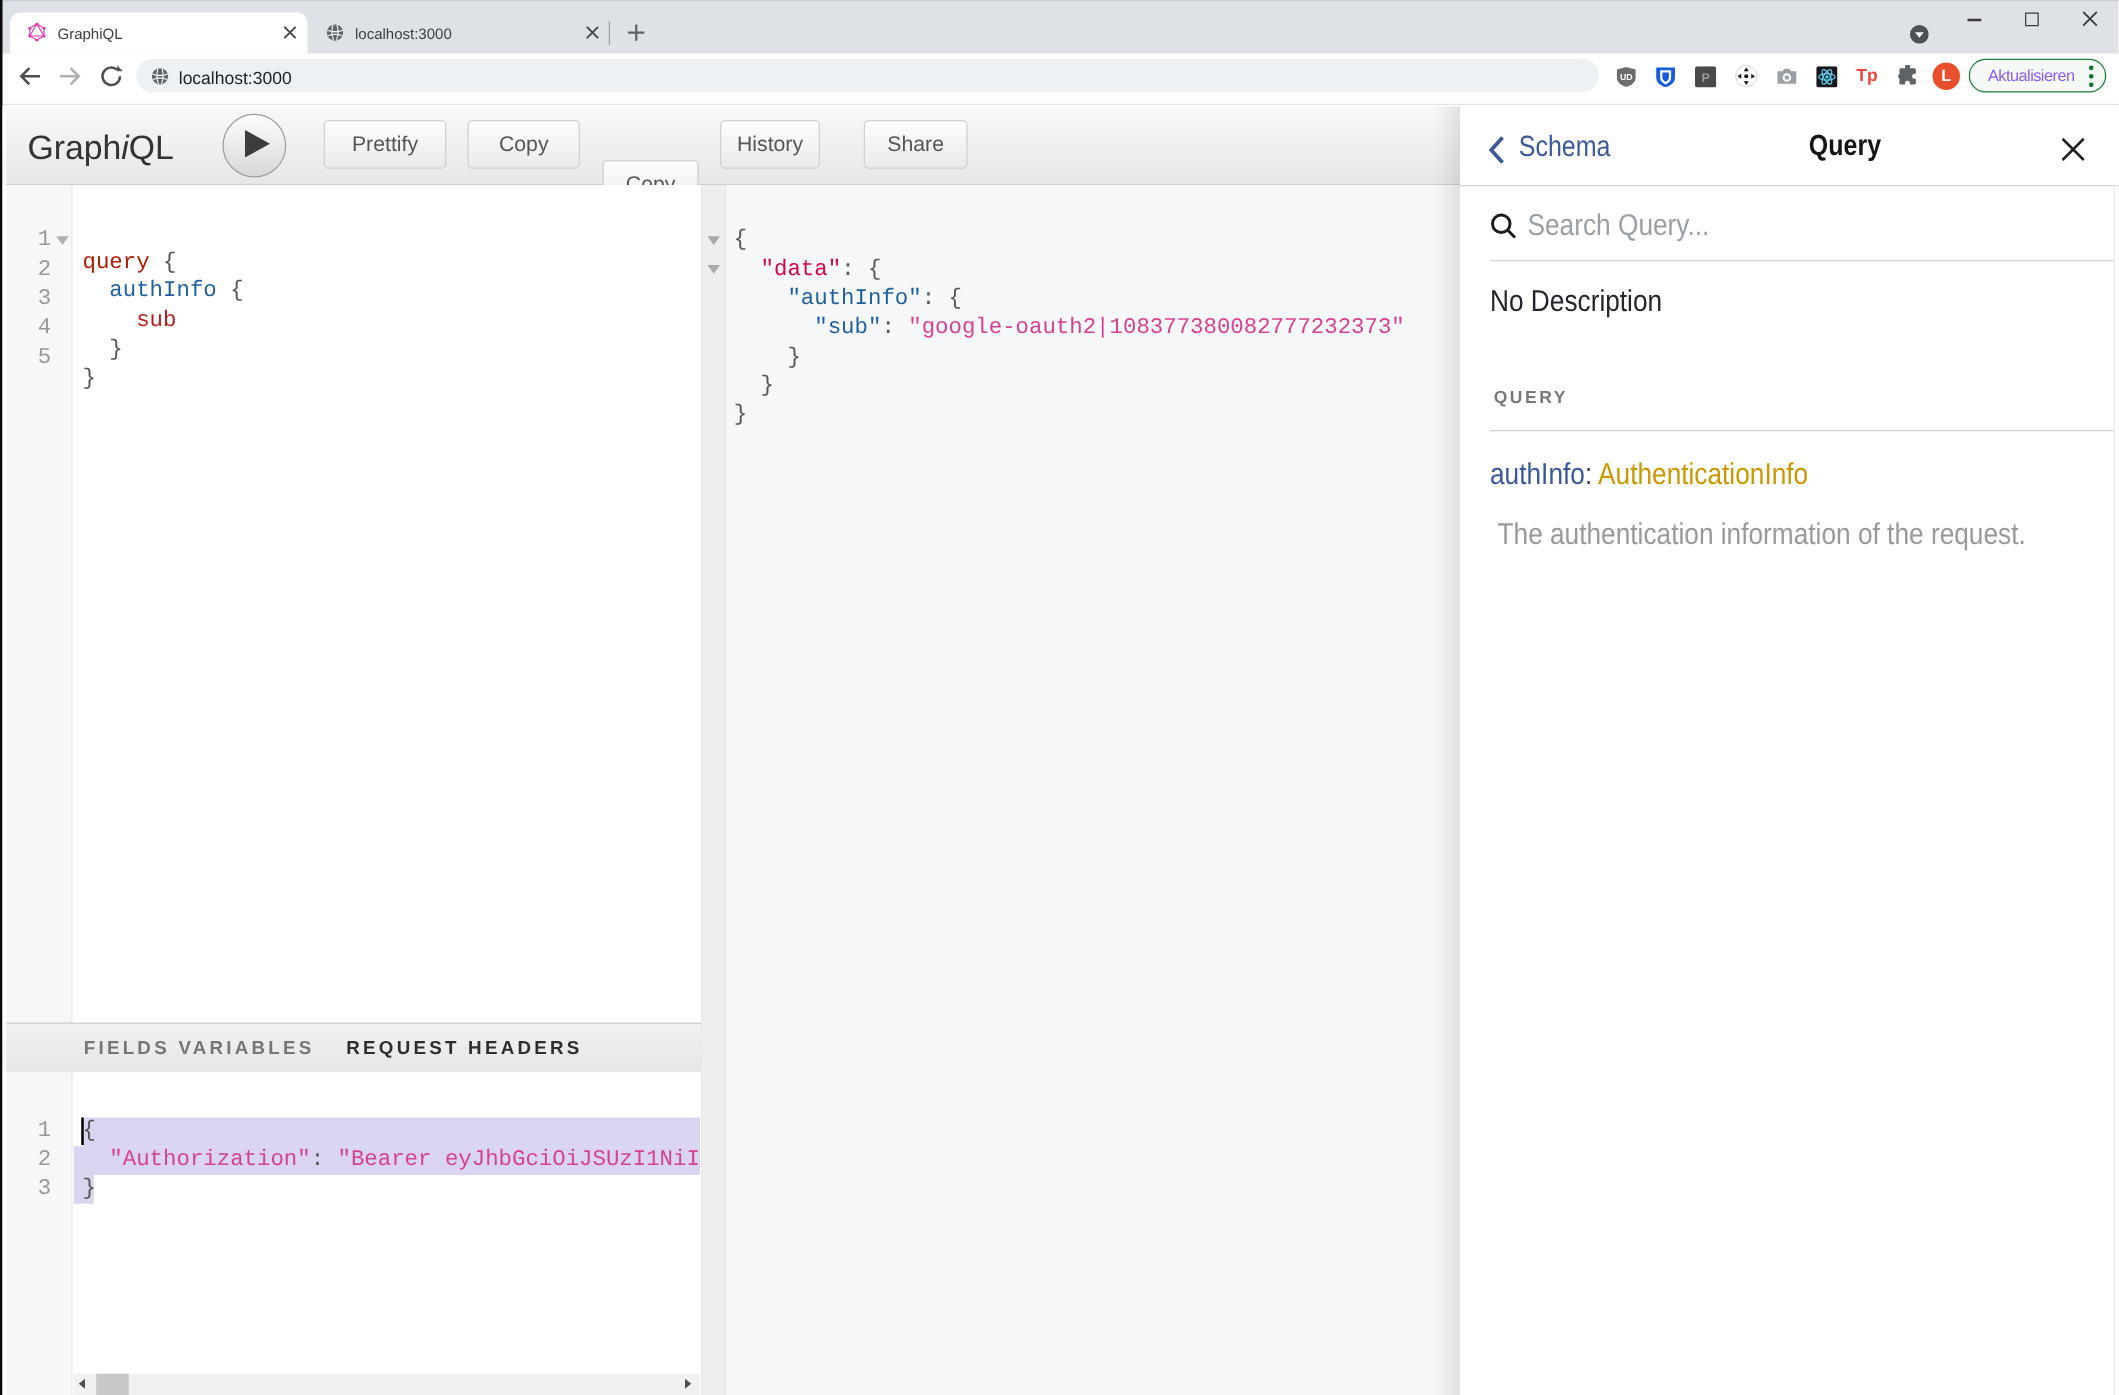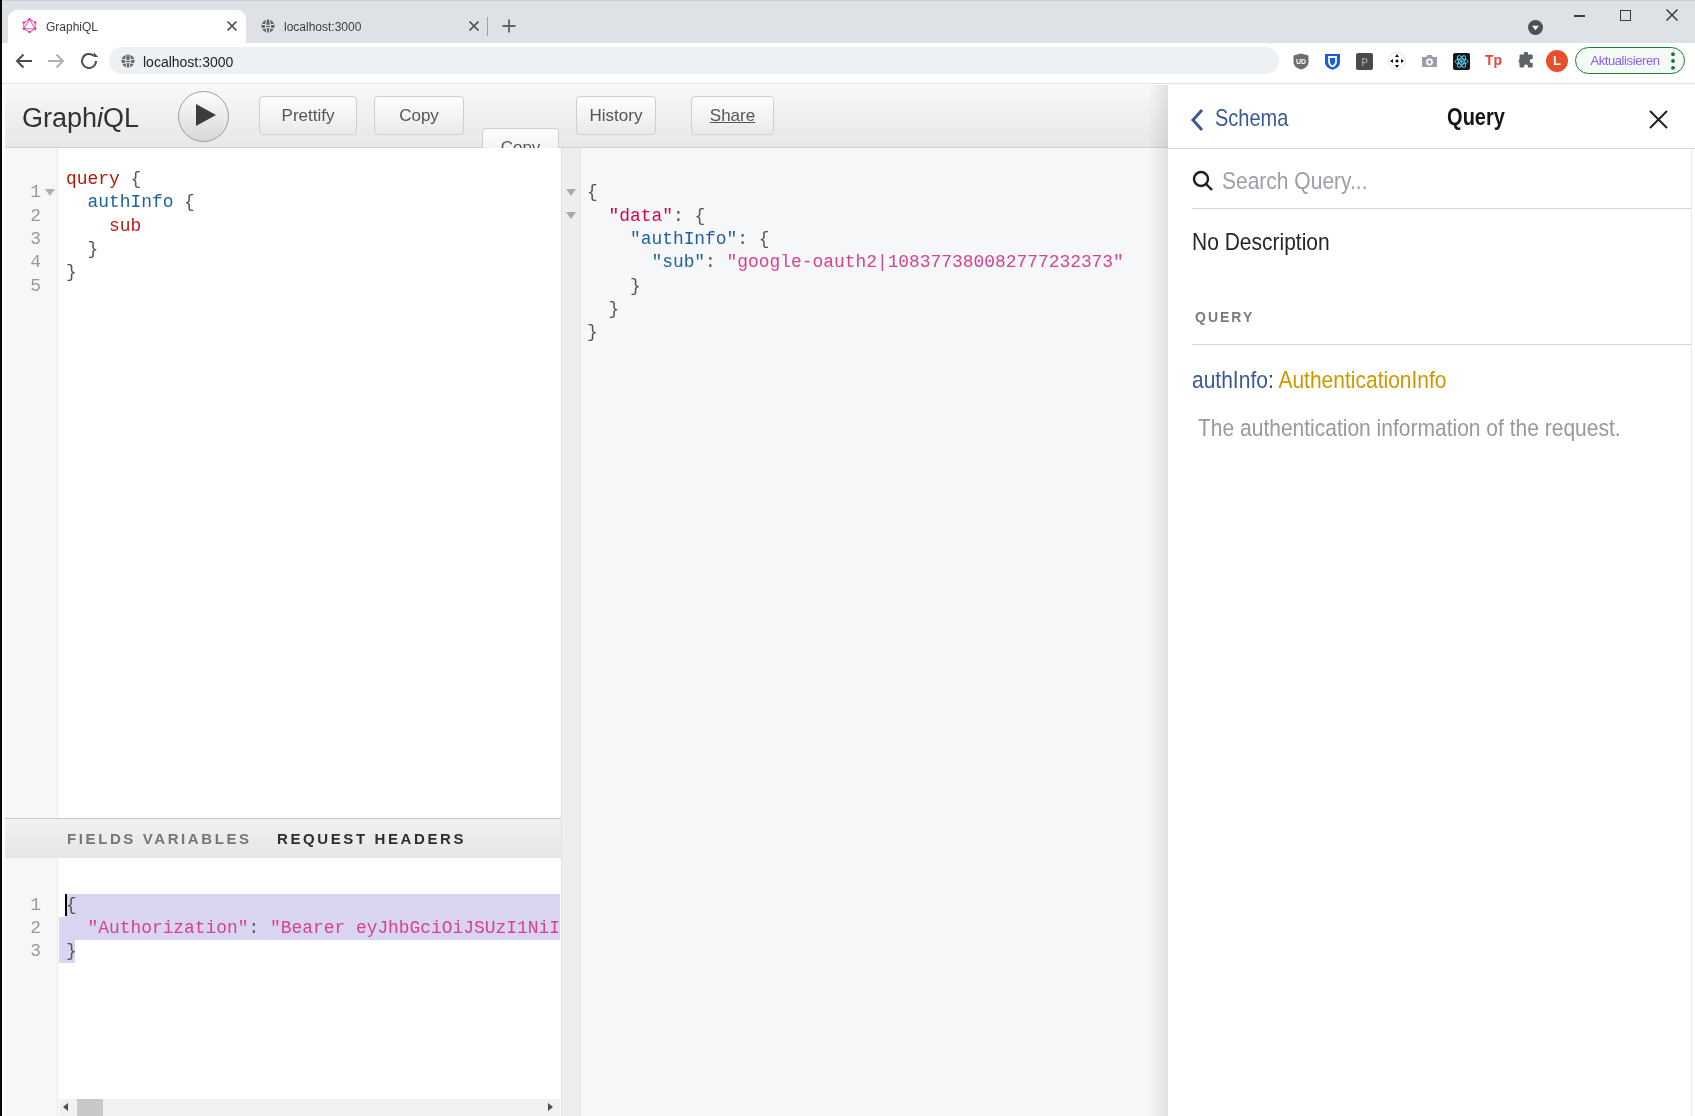--- a/index.html
+++ b/index.html
@@ -181,36 +181,36 @@
   <div class="abs" style="left:0;top:85px;width:1168px;height:63px;background:linear-gradient(#f8f8f8,#e7e7e7);border-bottom:1px solid #d0d0d0;"></div>
   <div class="abs" style="left:22px;top:103px;font-size:27px;color:#333;">Graph<span style="font-style:italic;">i</span>QL</div>
 
   <div class="abs" style="left:178px;top:91px;width:51px;height:51px;border-radius:50%;background:linear-gradient(#fdfdfd,#d8d8d8);border:1px solid #9e9e9e;"></div>
   <div class="abs" style="left:196px;top:104px;width:0;height:0;border-left:20px solid #3c3c3c;border-top:11.5px solid transparent;border-bottom:11.5px solid transparent;"></div>
 
   <div class="abs tb" style="left:259px;width:98px;">Prettify</div>
   <div class="abs tb" style="left:374px;width:90px;">Copy</div>
   <div class="abs tb" style="left:482px;width:77px;margin-top:32px;">Copy</div>
   <div class="abs tb" style="left:576px;width:80px;">History</div>
-  <div class="abs tb" style="left:691px;width:83px;text-decoration:underline;">Share</div>
+  <div class="abs tb" style="left:691px;width:83px;">Share</div>
   <style>
     .tb { top:96px; height:39px; line-height:37px; text-align:center; font-size:17px; color:#555;
           background:linear-gradient(#fdfdfd,#eaeaea); border:1px solid #d0d0d0; border-radius:4px; }
   </style>
 
   <div class="abs" style="left:5px;top:148px;width:53px;height:670px;background:#f7f7f7;border-right:1px solid #e9e9e9;"></div>
   <div class="abs" style="left:59px;top:148px;width:501px;height:670px;background:#fff;"></div>
   <pre class="abs mono" style="left:4px;top:181.4px;width:37px;text-align:right;font-size:17.9px;line-height:23.3px;color:#999;">1
 2
 3
 4
 5</pre>
 
   <div class="abs" style="left:45px;top:189px;width:0;height:0;border-top:7px solid #b0b0b0;border-left:5px solid transparent;border-right:5px solid transparent;"></div>
-  <pre class="abs mono" id="querycode" style="left:66px;top:168px;font-size:17.9px;line-height:23.3px;color:#555;"><span style="color:#B11A04">query</span> {
+  <pre class="abs mono" id="querycode" style="left:66px;top:199px;font-size:17.9px;line-height:23.3px;color:#555;"><span style="color:#B11A04">query</span> {
   <span style="color:#1F61A0">authInfo</span> {
     <span style="color:#b91c1c">sub</span>
   }
 }</pre>
 
   <div class="abs" style="left:0;top:818px;width:561px;height:40px;background:linear-gradient(#f1f1f1,#e6e6e6);border-top:1px solid #c9c9c9;"></div>
   <div class="abs" style="left:67px;top:830px;font-size:15px;font-weight:bold;letter-spacing:2.6px;color:#767676;">FIELDS VARIABLES</div>
   <div class="abs" style="left:277px;top:830px;font-size:15px;font-weight:bold;letter-spacing:2.6px;color:#2e2e2e;">REQUEST HEADERS</div>
 
   <div class="abs" style="left:5px;top:858px;width:53px;height:258px;background:#f7f7f7;border-right:1px solid #e9e9e9;"></div>

